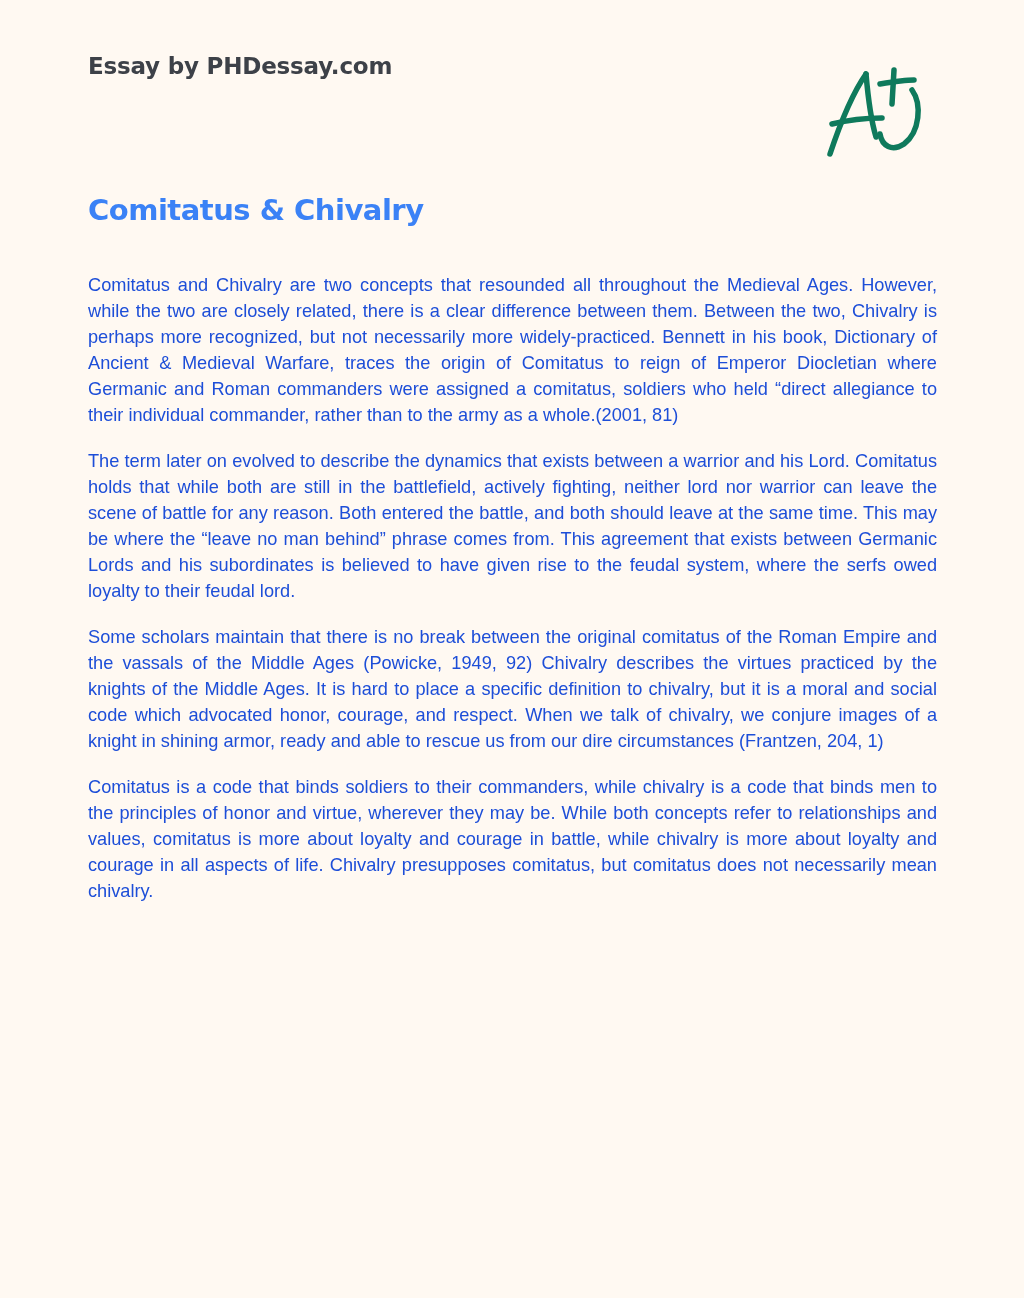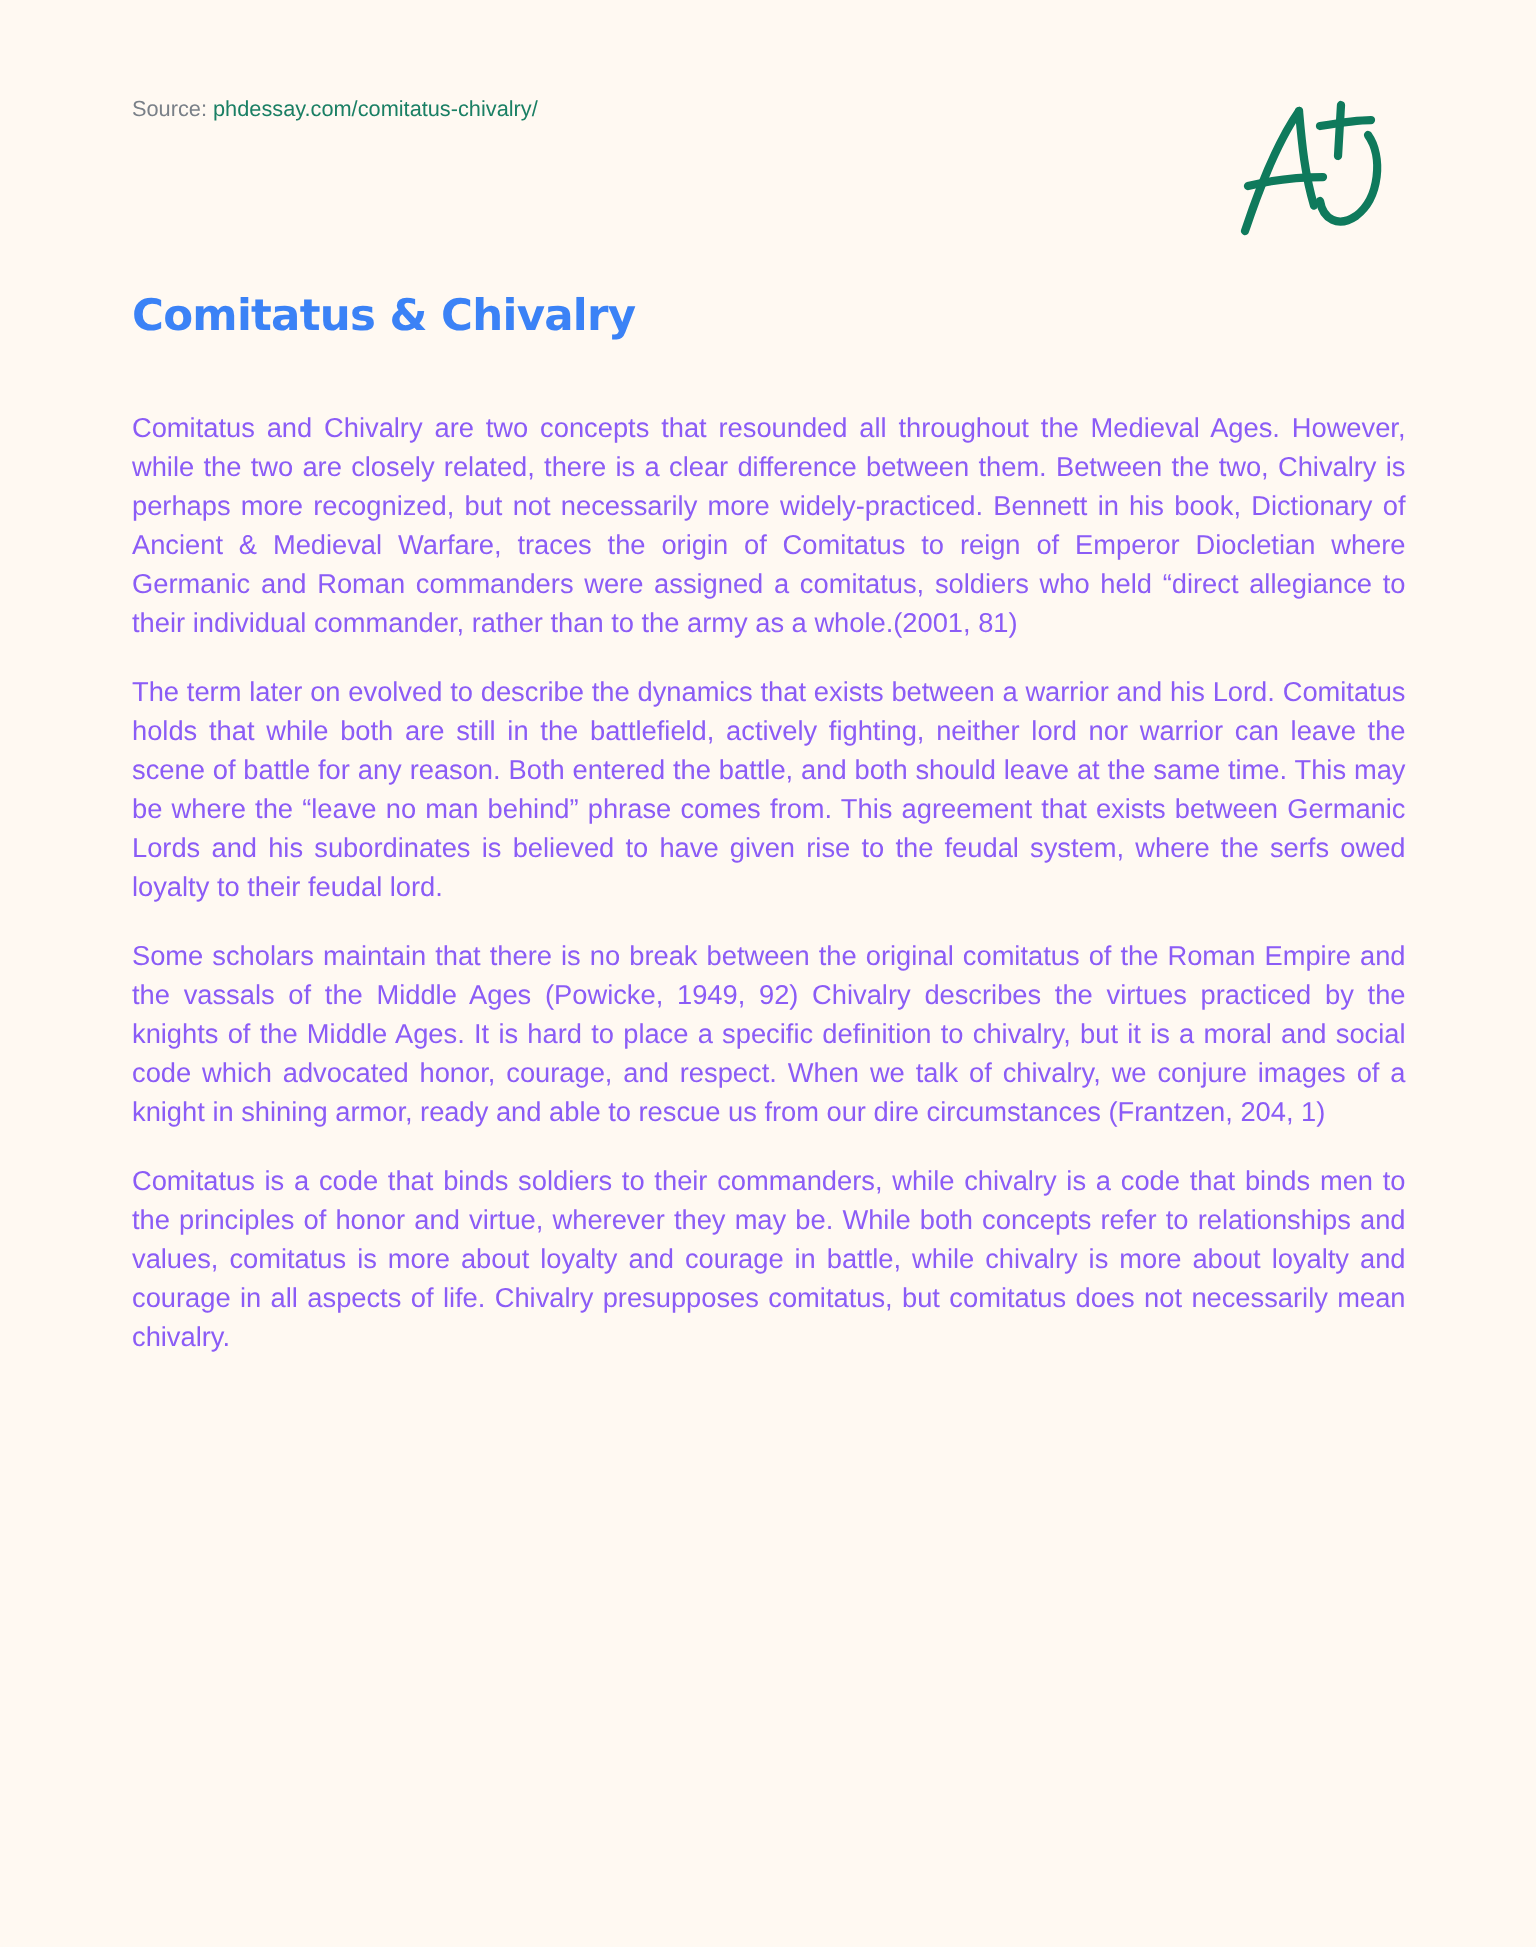--- a/index.html
+++ b/index.html
@@ -59,32 +59,30 @@
     .essay-body {
       position: absolute;
       left: 88px;
       top: 272px;
       width: 849px;
     }
     .essay-body p {
       font-family: "Liberation Sans", sans-serif;
       font-size: 18.2px;
       line-height: 26px;
-      color: #8b5cf6;
+      color: #1d4ed8;
       text-align: justify;
       margin-bottom: 20px;
     }
   </style>
 </head>
 <body>
 
 <div class="header">
-  <div class="source-line">
-    <span>Source: </span><a class="source-link">phdessay.com/comitatus-chivalry/</a>
-  </div>
+  <div class="site-title">Essay by PHDessay.com</div>
 </div>
 
 <div class="logo">
   <svg width="110" height="100" viewBox="0 0 110 100" fill="none" stroke="#0f7a5c" stroke-width="5.5" stroke-linecap="round" stroke-linejoin="round">
 
     <path d="M10 92 C 20 62, 32 32, 46 12"></path>
 
     <path d="M46 12 C 48 35, 50 55, 56 75"></path>
 
     <path d="M12 62 C 28 58, 44 56, 62 56"></path>

